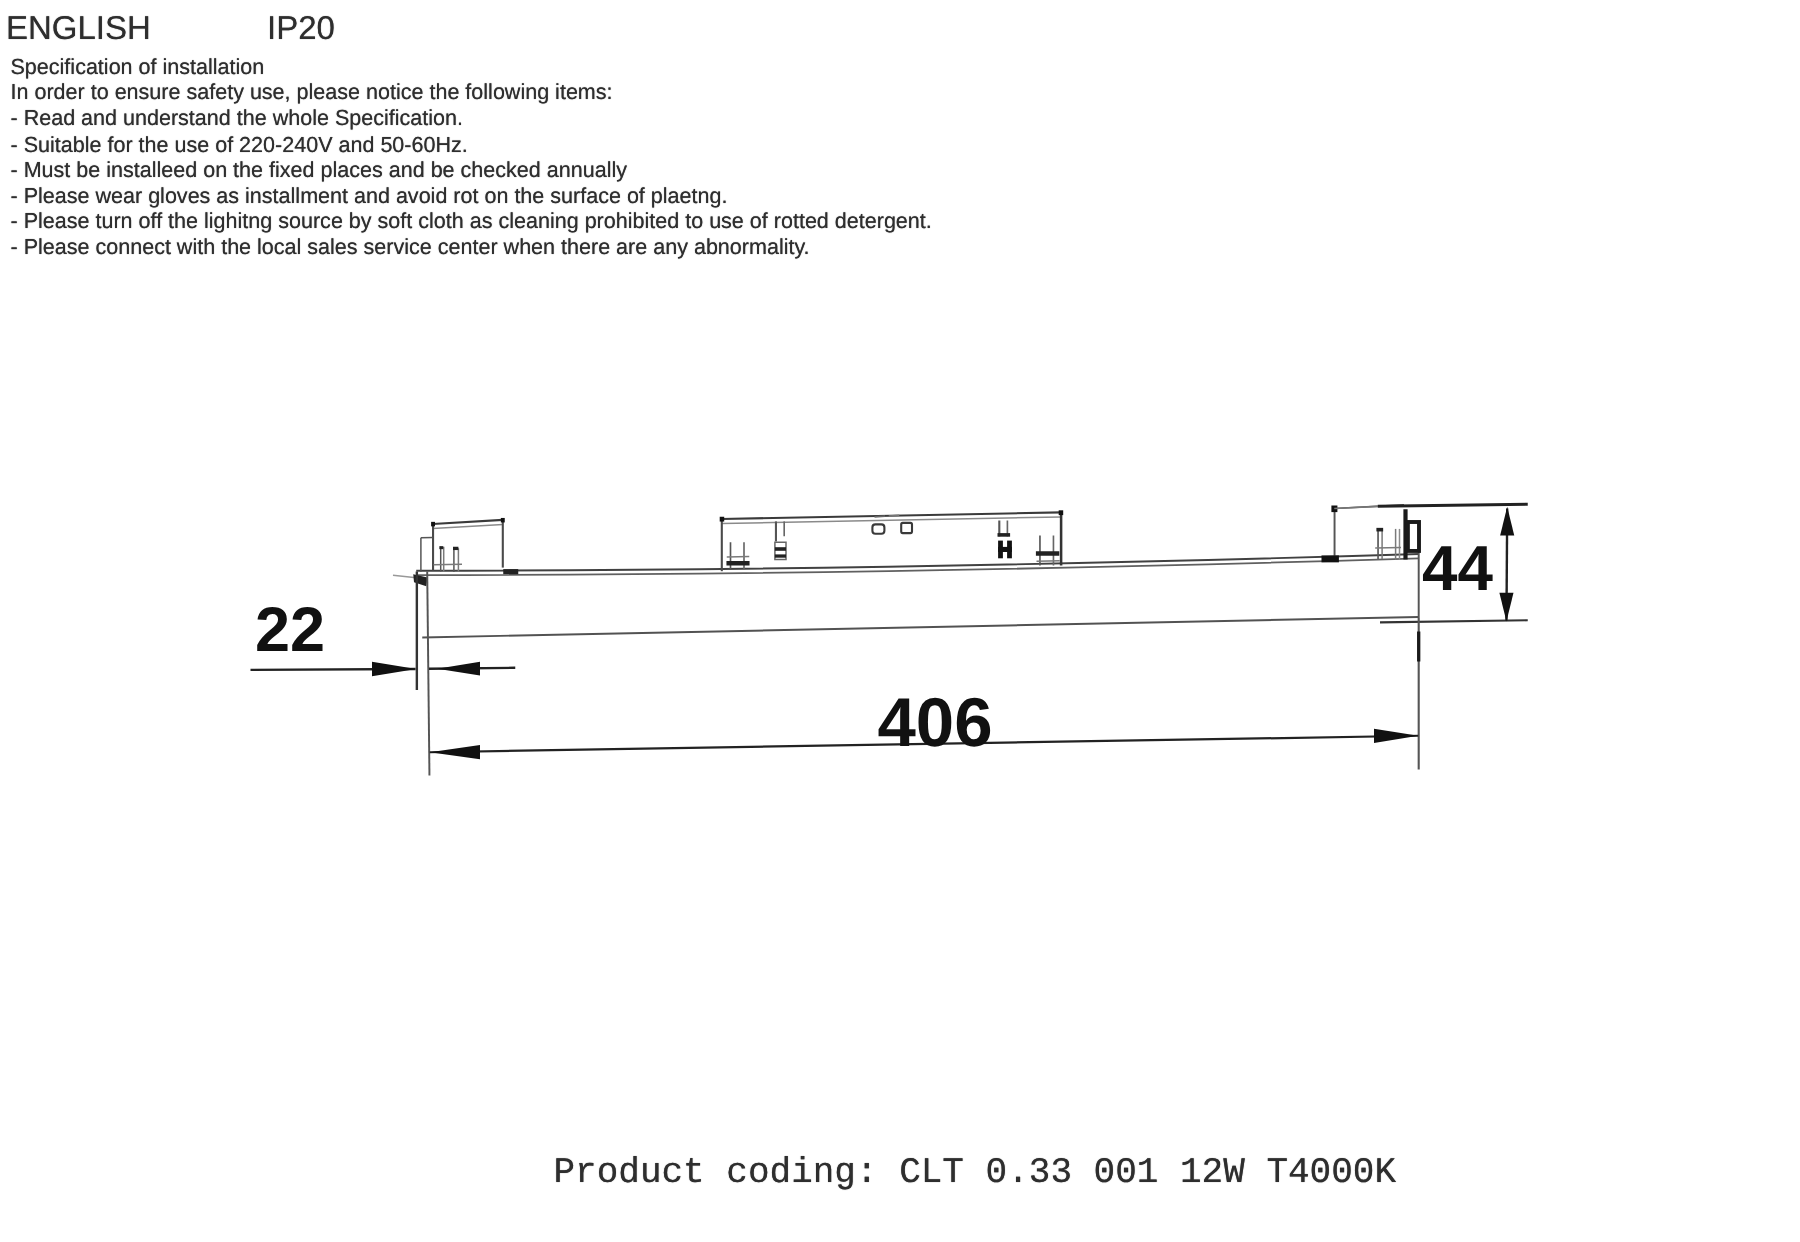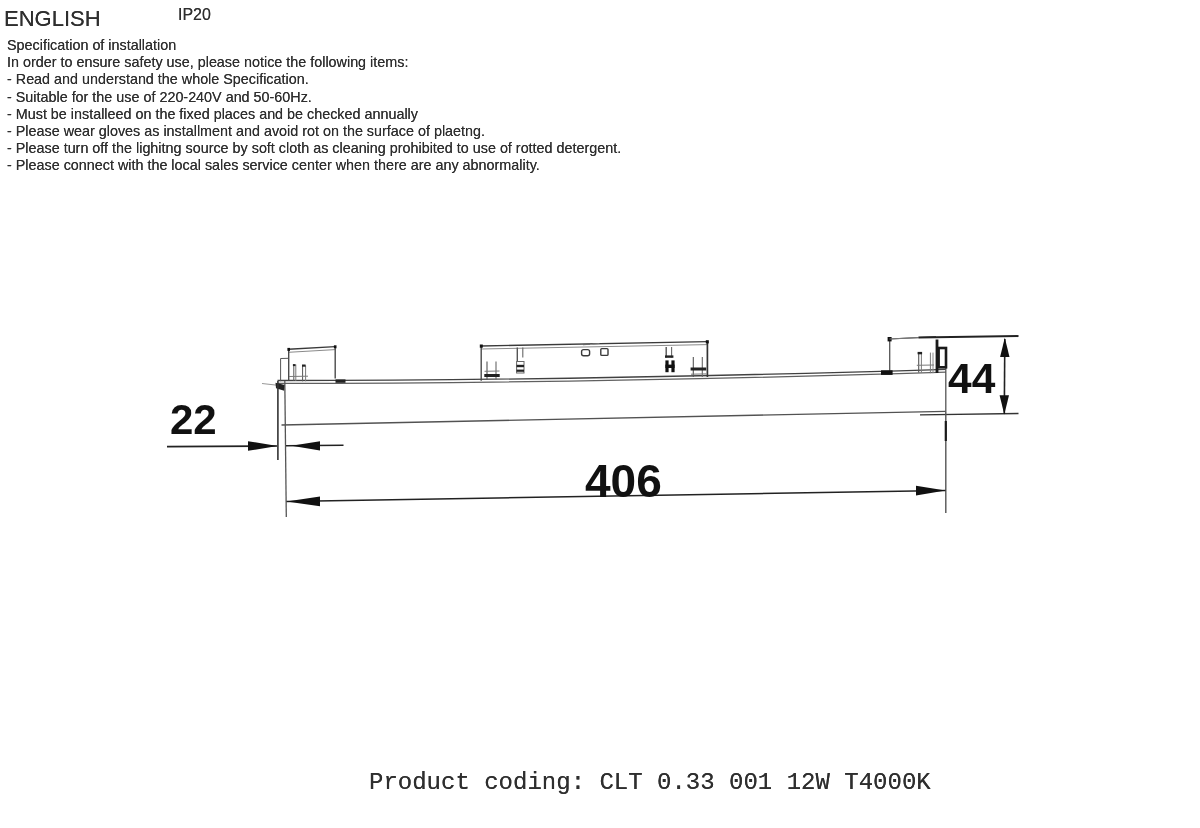--- a/index.html
+++ b/index.html
@@ -6,21 +6,21 @@
   body{width:1200px;height:828px;background:#ffffff;position:relative;overflow:hidden;
        font-family:"Liberation Sans",sans-serif;}
   .abs{position:absolute;white-space:nowrap;}
   .tx{text-shadow:0 0 0.55px rgba(45,45,45,0.85);color:#2e2e2e;}
 </style>
 </head>
 <body>
 
 <div class="abs tx" style="left:4px;top:6px;font-size:22px;">ENGLISH</div>
 
-<div class="abs tx" style="left:178px;top:6px;font-size:16px;text-align:center;">IP20</div>
+<div class="abs tx" style="left:178px;top:6px;font-size:22px;text-align:center;">IP20</div>
 
 <div class="abs tx" style="left:7px;top:37px;font-size:14.5px;line-height:17.2px;transform:scaleX(0.99);transform-origin:0 0;">
 Specification of installation<br>
 In order to ensure safety use, please notice the following items:<br>
 - Read and understand the whole Specification.<br>
 - Suitable for the use of 220-240V and 50-60Hz.<br>
 - Must be installeed on the fixed places and be checked annually<br>
 - Please wear gloves as installment and avoid rot on the surface of plaetng.<br>
 - Please turn off the lighitng source by soft cloth as cleaning prohibited to use of rotted detergent.<br>
 - Please connect with the local sales service center when there are any abnormality.

